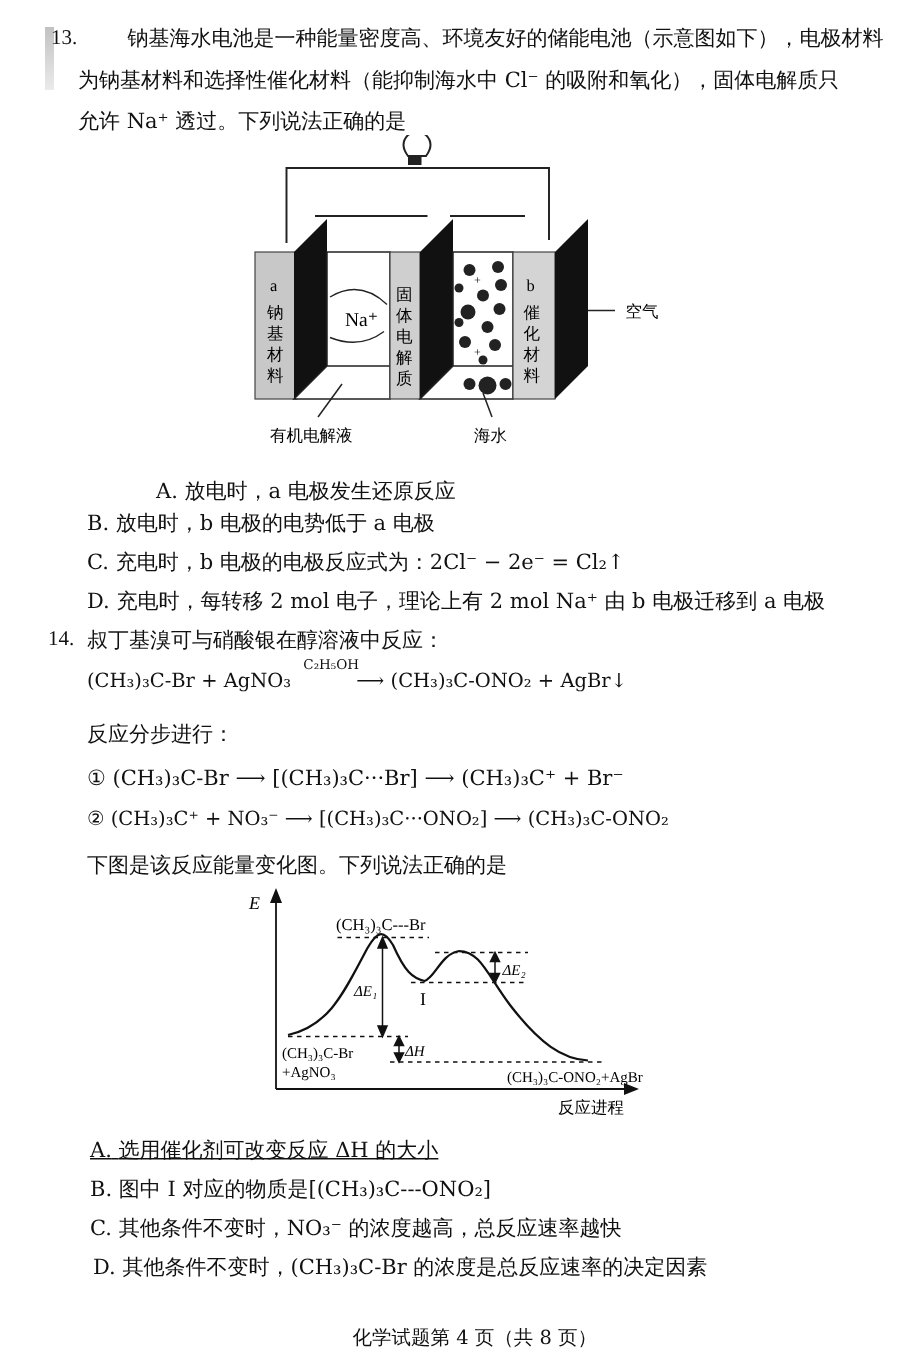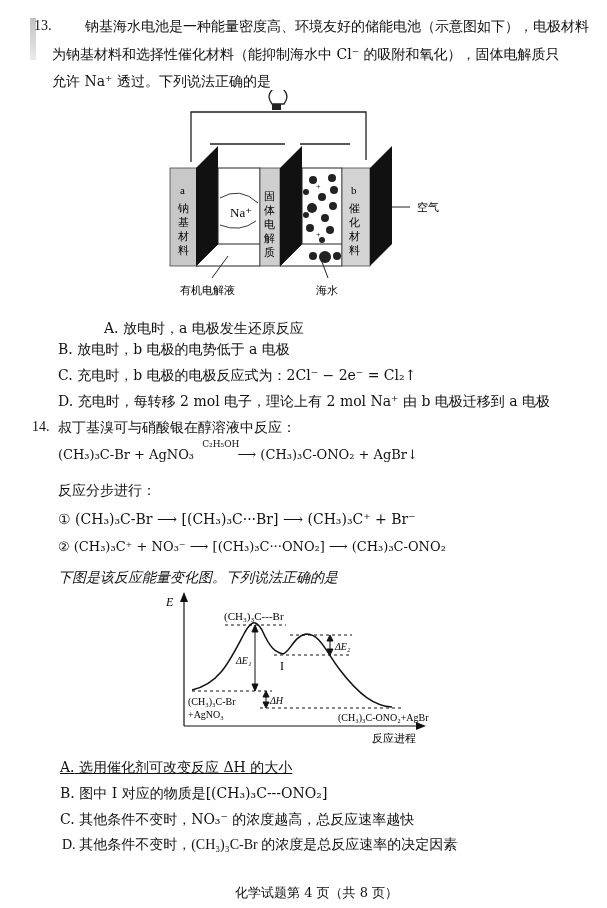--- a/index.html
+++ b/index.html
@@ -121,21 +121,21 @@
   <span>(CH₃)₃C-ONO₂ + AgBr↓</span>
 </div>
 
 <div class="line" style="left:58px;top:481px;">反应分步进行：</div>
 <div class="abs" style="left:58px;top:510px;font-size:14px;line-height:18px;">
   <span>①</span>&nbsp;<span>(CH₃)₃C-Br  ⟶  [(CH₃)₃C···Br]  ⟶  (CH₃)₃C⁺ + Br⁻</span>
 </div>
 <div class="abs" style="left:58px;top:538px;font-size:13px;line-height:18px;">
   <span>②</span>&nbsp;<span>(CH₃)₃C⁺ + NO₃⁻  ⟶  [(CH₃)₃C···ONO₂]  ⟶  (CH₃)₃C-ONO₂</span>
 </div>
-<div class="line" style="left:58px;top:568px;font-style:italic;">下图是该反应能量变化图。下列说法正确的是</div>
+<div class="line" style="left:58px;top:568px;">下图是该反应能量变化图。下列说法正确的是</div>
 
 <svg class="abs" style="left:160px;top:590px;" width="300" height="160" viewBox="0 0 300 160">
 
   <line x1="24" y1="136" x2="24" y2="8" stroke="#111" stroke-width="1.2"></line>
   <polygon points="20,12 24,2 28,12" fill="#111"></polygon>
   <line x1="24" y1="136" x2="260" y2="136" stroke="#111" stroke-width="1.2"></line>
   <polygon points="256,132 266,136 256,140" fill="#111"></polygon>
   <text x="6" y="16" font-size="12" font-style="italic">E</text>
   <text x="212" y="152" font-size="11">反应进程</text>
 
@@ -166,15 +166,15 @@
   <text x="175" y="60" font-size="10" font-style="italic">ΔE₂</text>
   <text x="110" y="114" font-size="10" font-style="italic">ΔH</text>
   <text x="28" y="115" font-size="10">(CH₃)₃C-Br</text>
   <text x="28" y="128" font-size="10">+AgNO₃</text>
   <text x="178" y="131" font-size="10">(CH₃)₃C-ONO₂+AgBr</text>
 </svg>
 
 <div class="line" style="left:60px;top:758px;text-decoration:underline;"><span>A.</span>&nbsp;<span>选用催化剂可改变反应 ΔH 的大小</span></div>
 <div class="line" style="left:60px;top:784px;"><span>B.</span>&nbsp;<span>图中 I 对应的物质是[(CH₃)₃C---ONO₂]</span></div>
 <div class="line" style="left:60px;top:810px;"><span>C.</span>&nbsp;<span>其他条件不变时，NO₃⁻ 的浓度越高，总反应速率越快</span></div>
-<div class="line" style="left:62px;top:836px;font-family:Liberation Serif, serif;"><span>D.</span>&nbsp;<span>其他条件不变时，(CH₃)₃C-Br 的浓度是总反应速率的决定因素</span></div>
+<div class="line" style="left:62px;top:836px;"><span>D.</span>&nbsp;<span>其他条件不变时，(CH₃)₃C-Br 的浓度是总反应速率的决定因素</span></div>
 
 <div class="line" style="left:235px;top:884px;font-size:13px;">化学试题第 4 页（共 8 页）</div>
 
 </body></html>

